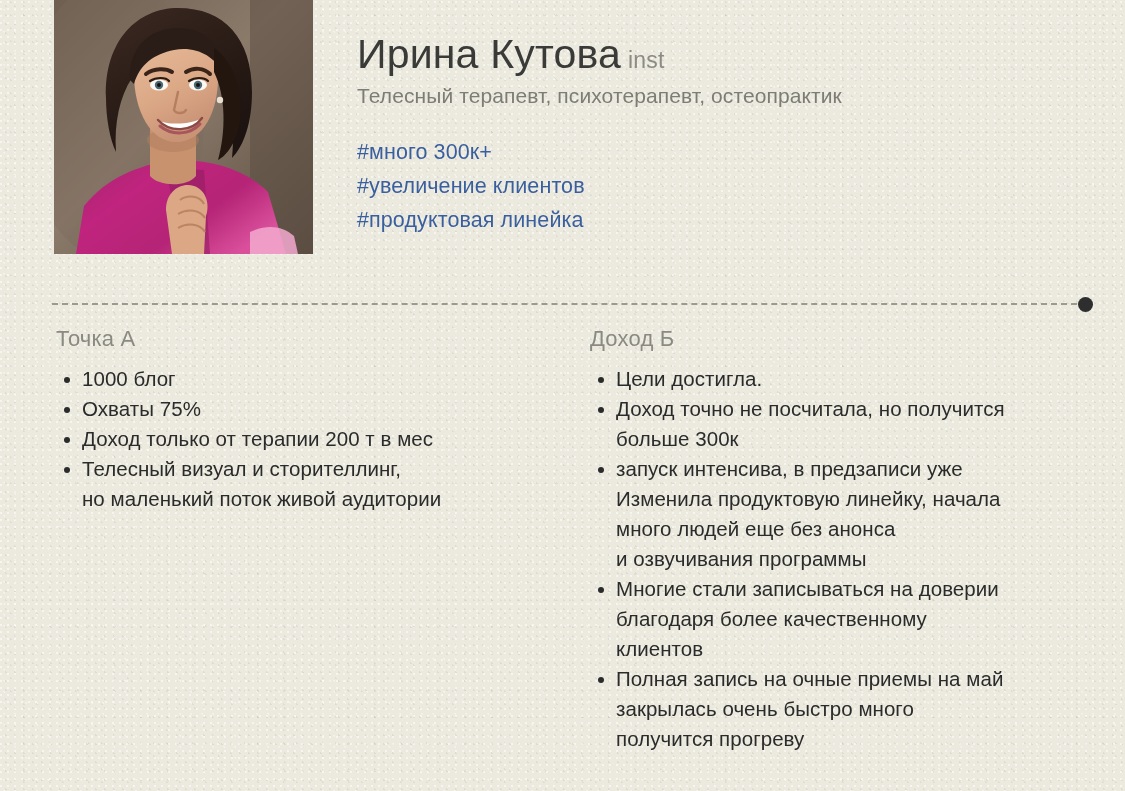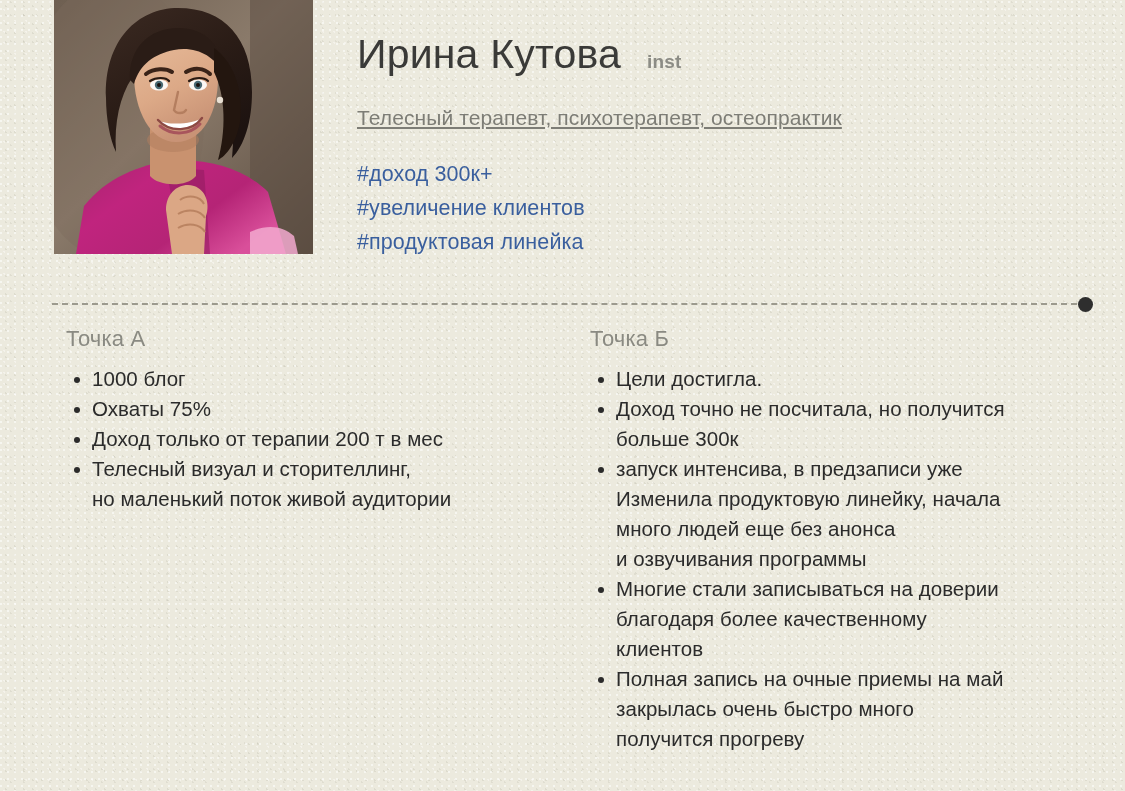--- a/index.html
+++ b/index.html
@@ -42,46 +42,44 @@
   
   .header {
     position: absolute;
     left: 357px;
     top: 32px;
     width: 740px;
   }
   .name-row {
     display: flex;
     align-items: baseline;
-    gap: 14px;
+    gap: 7px;
   }
   .person-name {
     font-size: 41px;
     font-weight: 400;
     color: #3a3a38;
     letter-spacing: 0.2px;
     line-height: 1.1;
     white-space: nowrap;
   }
   .inst-tag {
-    font-size: 19px;
+    font-size: 23px;
     color: #8c8c85;
-    font-weight: 700;
+    font-weight: 400;
     letter-spacing: 0.2px;
-    margin-left: 12px;
   }
   .person-role {
-    margin-top: 27px;
+    margin-top: 5px;
     font-size: 21px;
     color: #7d7d76;
     font-weight: 400;
     letter-spacing: 0.1px;
     line-height: 1.3;
     white-space: nowrap;
-    text-decoration: underline;
   }
   .hashtags {
     margin-top: 26px;
   }
   .hashtag {
     font-size: 21.5px;
     color: #3a5f9e;
     line-height: 34px;
     letter-spacing: 0.1px;
     white-space: nowrap;
@@ -117,21 +115,21 @@
   .columns {
     position: absolute;
     left: 0;
     top: 326px;
     width: 1125px;
   }
   .col {
     position: absolute;
     top: 0;
   }
-  .col-a { left: 66px; width: 520px; }
+  .col-a { left: 56px; width: 520px; }
   .col-b { left: 590px; width: 500px; }
 
   .col-title {
     font-size: 22px;
     color: #8a8a82;
     font-weight: 400;
     letter-spacing: 0.2px;
     margin: 0 0 12px 0;
     line-height: 1.2;
   }
@@ -238,21 +236,21 @@
     </svg>
   </div>
 
   <div class="header">
     <div class="name-row">
       <div class="person-name">Ирина Кутова</div>
       <div class="inst-tag">inst</div>
     </div>
     <div class="person-role">Телесный терапевт, психотерапевт, остеопрактик</div>
     <div class="hashtags">
-      <div class="hashtag">#доход 300к+</div>
+      <div class="hashtag">#много 300к+</div>
       <div class="hashtag">#увеличение клиентов</div>
       <div class="hashtag">#продуктовая линейка</div>
     </div>
   </div>
 
   <div class="divider-wrap">
     <div class="divider-line"></div>
     <div class="divider-dot"></div>
   </div>
 
@@ -270,21 +268,21 @@
           <span class="pt-line">Доход только от терапии 200 т в мес</span>
         </li>
         <li>
           <span class="pt-line">Телесный визуал и сторителлинг,</span>
           <span class="pt-line">но маленький поток живой аудитории</span>
         </li>
       </ul>
     </div>
 
     <div class="col col-b">
-      <div class="col-title">Точка Б</div>
+      <div class="col-title">Доход Б</div>
       <ul class="points">
         <li>
           <span class="pt-line">Цели достигла.</span>
         </li>
         <li>
           <span class="pt-line">Доход точно не посчитала, но получится</span>
           <span class="pt-line">больше 300к</span>
         </li>
         <li>
           <span class="pt-line">запуск интенсива, в предзаписи уже</span>

